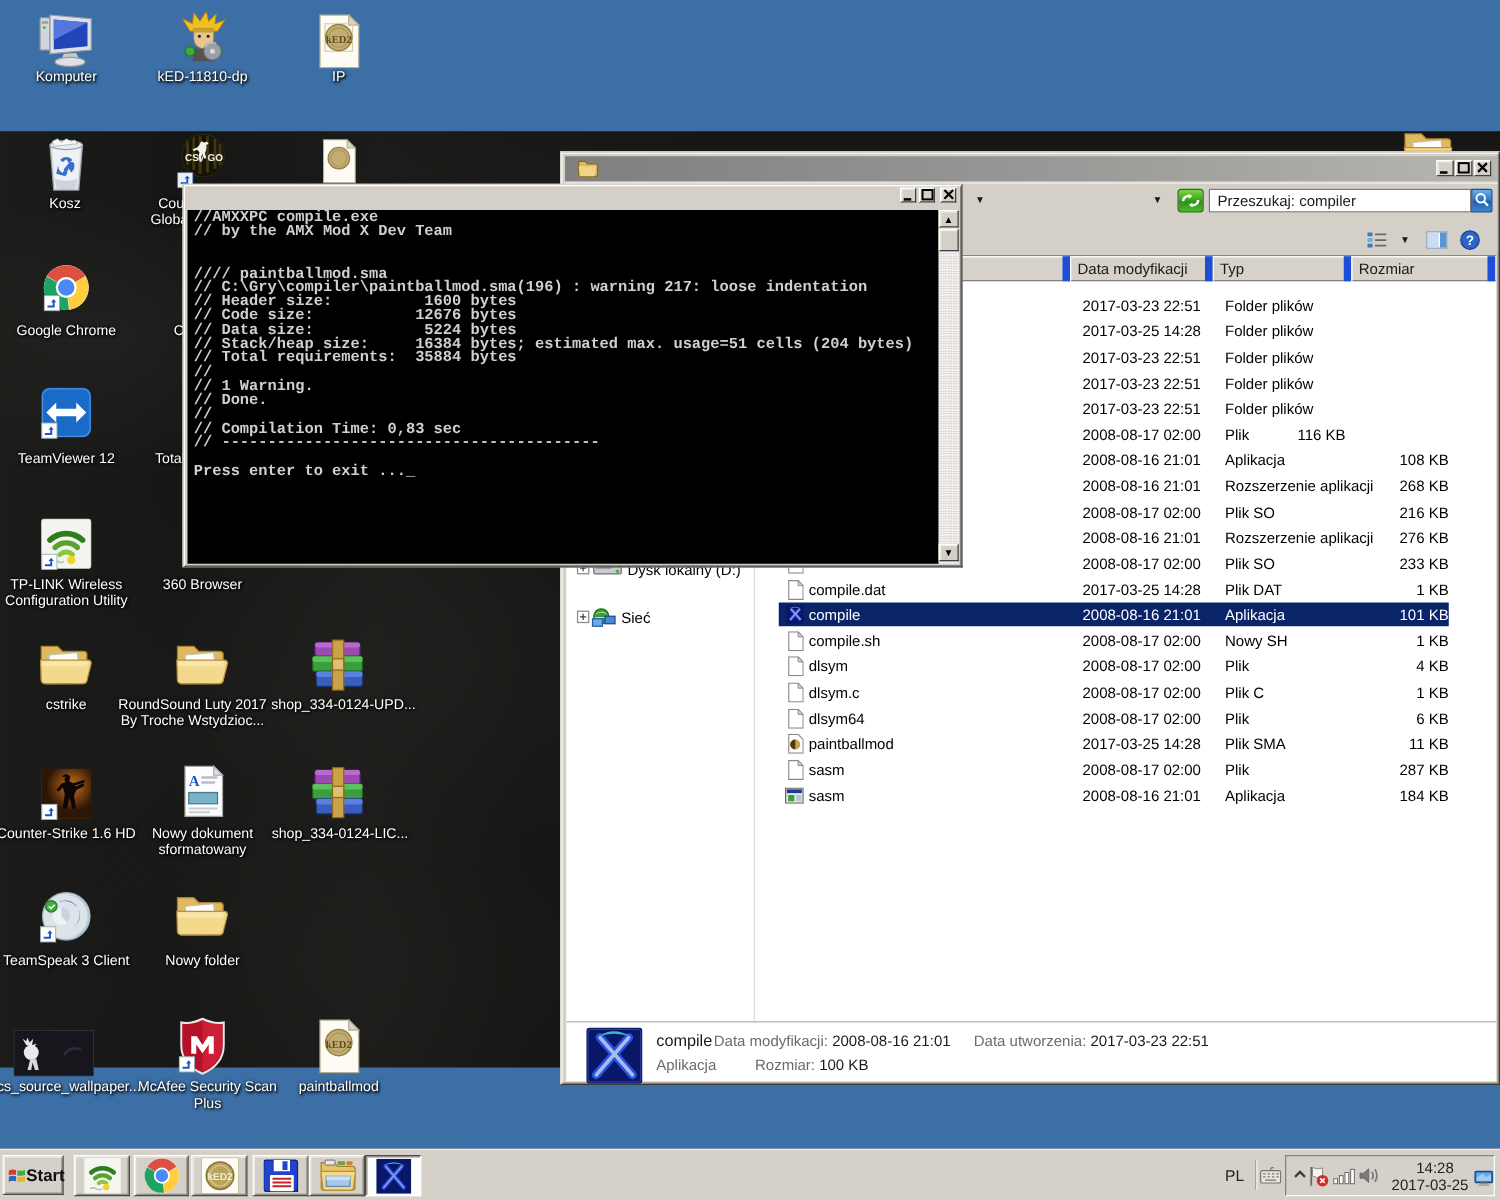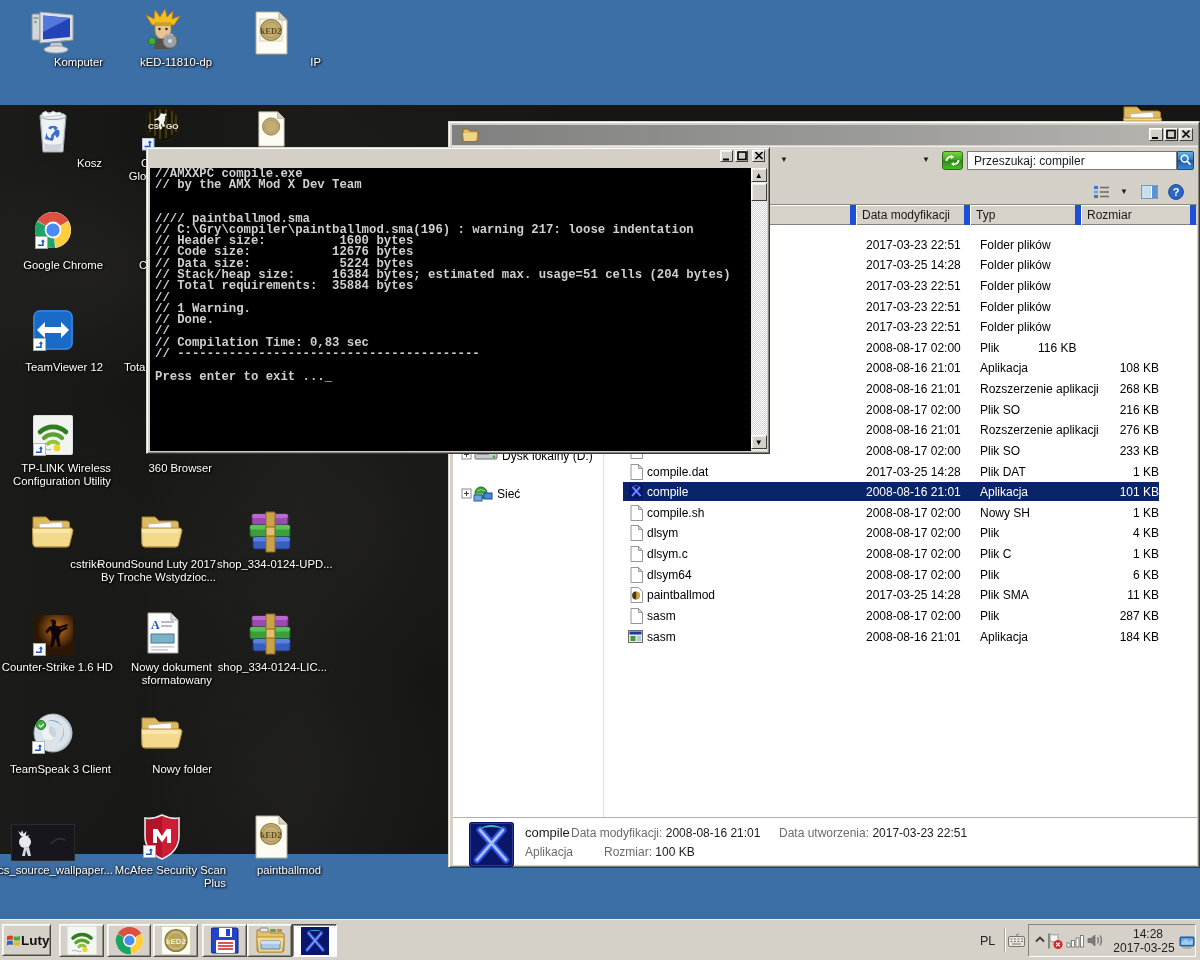--- a/index.html
+++ b/index.html
@@ -9,21 +9,21 @@
  radial-gradient(ellipse 260px 180px at 8% 28%, rgba(95,92,84,.13), transparent 65%),
  radial-gradient(ellipse 300px 260px at 30% 55%, rgba(85,82,76,.11), transparent 65%),
  radial-gradient(ellipse 350px 220px at 22% 80%, rgba(95,90,82,.07), transparent 65%),
  radial-gradient(ellipse 280px 240px at 36% 20%, rgba(85,84,78,.09), transparent 60%),
  radial-gradient(ellipse 240px 300px at 15% 60%, rgba(60,60,56,.12), transparent 65%),
  linear-gradient(90deg, rgba(40,40,38,.3) 0px, transparent 140px, rgba(50,50,46,.18) 300px, transparent 420px);
 }
 #band-top{left:0;top:0;width:1200px;height:105px;background:#3c6fa6;}
 #band-bottom{left:0;top:854px;width:1200px;height:65px;background:#3c6fa6;}
 
-.dlbl{position:absolute;color:#fff;font-size:11.3px;line-height:13px;text-align:right;text-shadow:1px 1px 2px #000,0 0 3px #000;white-space:pre-line;}
+.dlbl{position:absolute;color:#fff;font-size:11.3px;line-height:13px;text-align:center;text-shadow:1px 1px 2px #000,0 0 3px #000;white-space:pre-line;}
 
 #taskbar{left:0;top:919px;width:1200px;height:41px;background:#d5d1c9;border-top:1px solid #eeeee8;z-index:40;}
 .tbtn{position:absolute;top:4px;height:33px;background:#d5d1c9;border:1px solid;border-color:#fdfdfb #4e4b45 #4e4b45 #fdfdfb;box-shadow:inset 1px 1px 0 #efede8, inset -1px -1px 0 #928f88;}
 #startbtn{left:2px;top:4px;width:49px;height:32px;}
 #startbtn .stxt{position:absolute;left:18px;top:8px;font-size:13.5px;font-weight:bold;color:#101010;}
 .traytxt{position:absolute;font-size:12px;color:#222;}
 
 .winframe{background:#d4d0c8;border:1px solid;border-color:#d8d4cc #3a3a3a #3a3a3a #d8d4cc;box-shadow:inset 1px 1px 0 #ffffff, inset -1px -1px 0 #87837b;}
 
 #console{left:146px;top:147px;width:624px;height:307px;z-index:30;}
@@ -638,21 +638,21 @@
  </div>
 </div>
 <div id="taskbar" class="abs">
  <div class="tbtn" id="startbtn">
   <svg class="abs" style="left:3px;top:8px" width="15" height="15" viewBox="0 0 15 15">
    <path d="M1 3.5 Q4 2 6.8 3 L6.8 7 Q4 6 1 7.4 Z" fill="#d43f2a"></path>
    <path d="M7.8 3.3 Q10.6 4.2 14 3 L14 7 Q10.6 8.2 7.8 7.2 Z" fill="#3fae3f"></path>
    <path d="M1 8.4 Q4 7 6.8 8 L6.8 12 Q4 11 1 12.4 Z" fill="#2a66c8"></path>
    <path d="M7.8 8.3 Q10.6 9.2 14 8 L14 12 Q10.6 13.2 7.8 12.2 Z" fill="#e8b820"></path>
   </svg>
-  <span class="stxt">Luty</span>
+  <span class="stxt">Start</span>
  </div>
  <div class="tbtn" style="left:59px;width:45px">
   <svg class="abs" style="left:7px;top:1px" width="30" height="29" viewBox="0 0 30 29">
         <rect width="30" height="29" fill="#f4f6f2" stroke="#d0d4cc"></rect>
         <path d="M6 12 A13.5 13.5 0 0 1 24 12" fill="none" stroke="#2e7d1e" stroke-width="3.6" stroke-linecap="round"></path>
         <path d="M9 16.5 A9 9 0 0 1 21 16.5" fill="none" stroke="#5aa12e" stroke-width="3.4" stroke-linecap="round"></path>
         <path d="M12 20.5 A5 5 0 0 1 18 20.5" fill="none" stroke="#8cc63e" stroke-width="3.2" stroke-linecap="round"></path>
         <circle cx="18" cy="23.5" r="2.6" fill="#f0d428"></circle>
         <path d="M5 25 q2.5 -1.6 5 0 q2.5 1.6 4.6 0" fill="none" stroke="#b0b8ac"></path>
       </svg>

